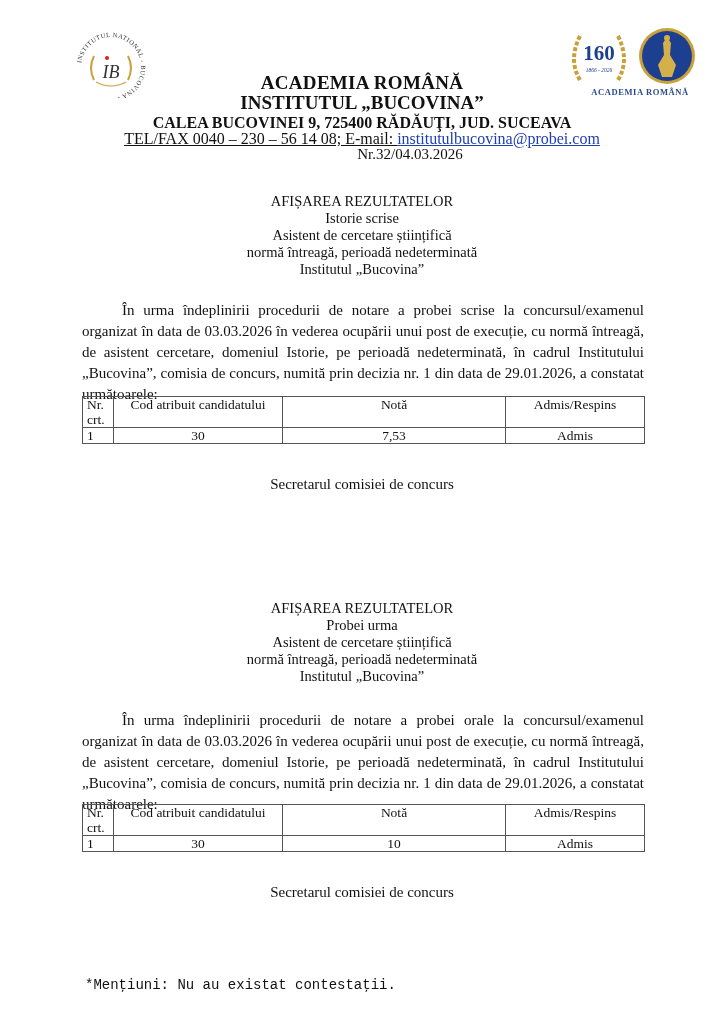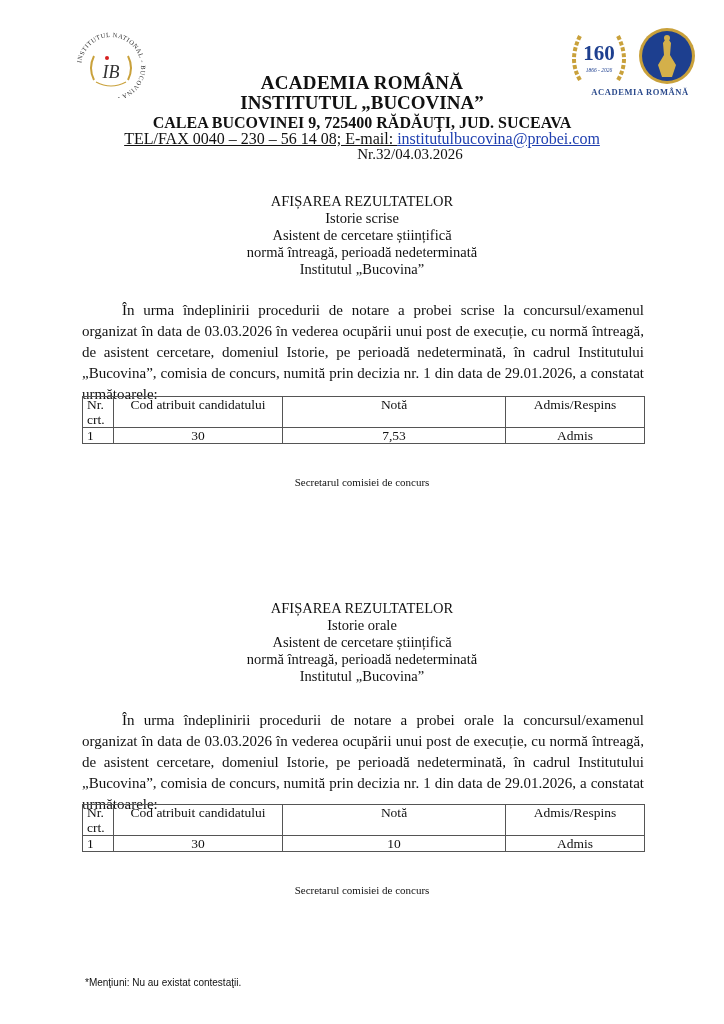--- a/index.html
+++ b/index.html
@@ -44,23 +44,23 @@
   }
   table.res td {
     border: 1px solid #555; padding: 0 4px; vertical-align: top;
     text-align: center;
   }
   table.res td.c1 { width: 22px; text-align: left; padding-left: 4px; }
   table.res td.c2 { width: 160px; margin-top: 39px; }
   table.res td.c3 { width: 214px; }
   table.res td.c4 { }
 
-  .secretar { font-size: 11px; }
+  .secretar { font-size: 15px; }
   .footnote {
-    left: 85px; top: 977px; font-family: Liberation Sans, sans-serif; font-size: 10px; color: #111;
+    left: 85px; top: 977px; font-family: Liberation Mono, monospace; font-size: 14px; color: #111;
   }
 </style>
 </head>
 <body>
 
 <div class="abs logo-ib">
   <svg width="78" height="78" viewBox="0 0 78 78">
     <defs>
       <path id="ringpath" d="M 39 39 m -30 0 a 30 30 0 1 1 60 0 a 30 30 0 1 1 -60 0"></path>
     </defs>
@@ -126,21 +126,21 @@
     <td class="c3">7,53</td>
     <td class="c4">Admis</td>
   </tr>
 </tbody>
   </table>
 
 <div class="abs center secretar" style="top:476px;">Secretarul comisiei de concurs</div>
 
 <div class="abs center title-block" style="top:600px;">
   <div>AFIȘAREA REZULTATELOR</div>
-  <div>Istorie orale</div>
+  <div>Probei urma</div>
   <div>Asistent de cercetare științifică</div>
   <div>normă întreagă, perioadă nedeterminată</div>
   <div>Institutul „Bucovina”</div>
 </div>
 
 <div class="abs para" style="top:710px;">În urma îndeplinirii procedurii de notare a probei orale la concursul/examenul organizat în data de 03.03.2026 în vederea ocupării unui post de execuție, cu normă întreagă, de asistent cercetare, domeniul Istorie, pe perioadă nedeterminată, în cadrul Institutului „Bucovina”, comisia de concurs, numită prin decizia nr. 1 din data de 29.01.2026, a constatat următoarele:</div>
 
 <table class="res" style="top:804px;">
   <tbody>
       <tr>

